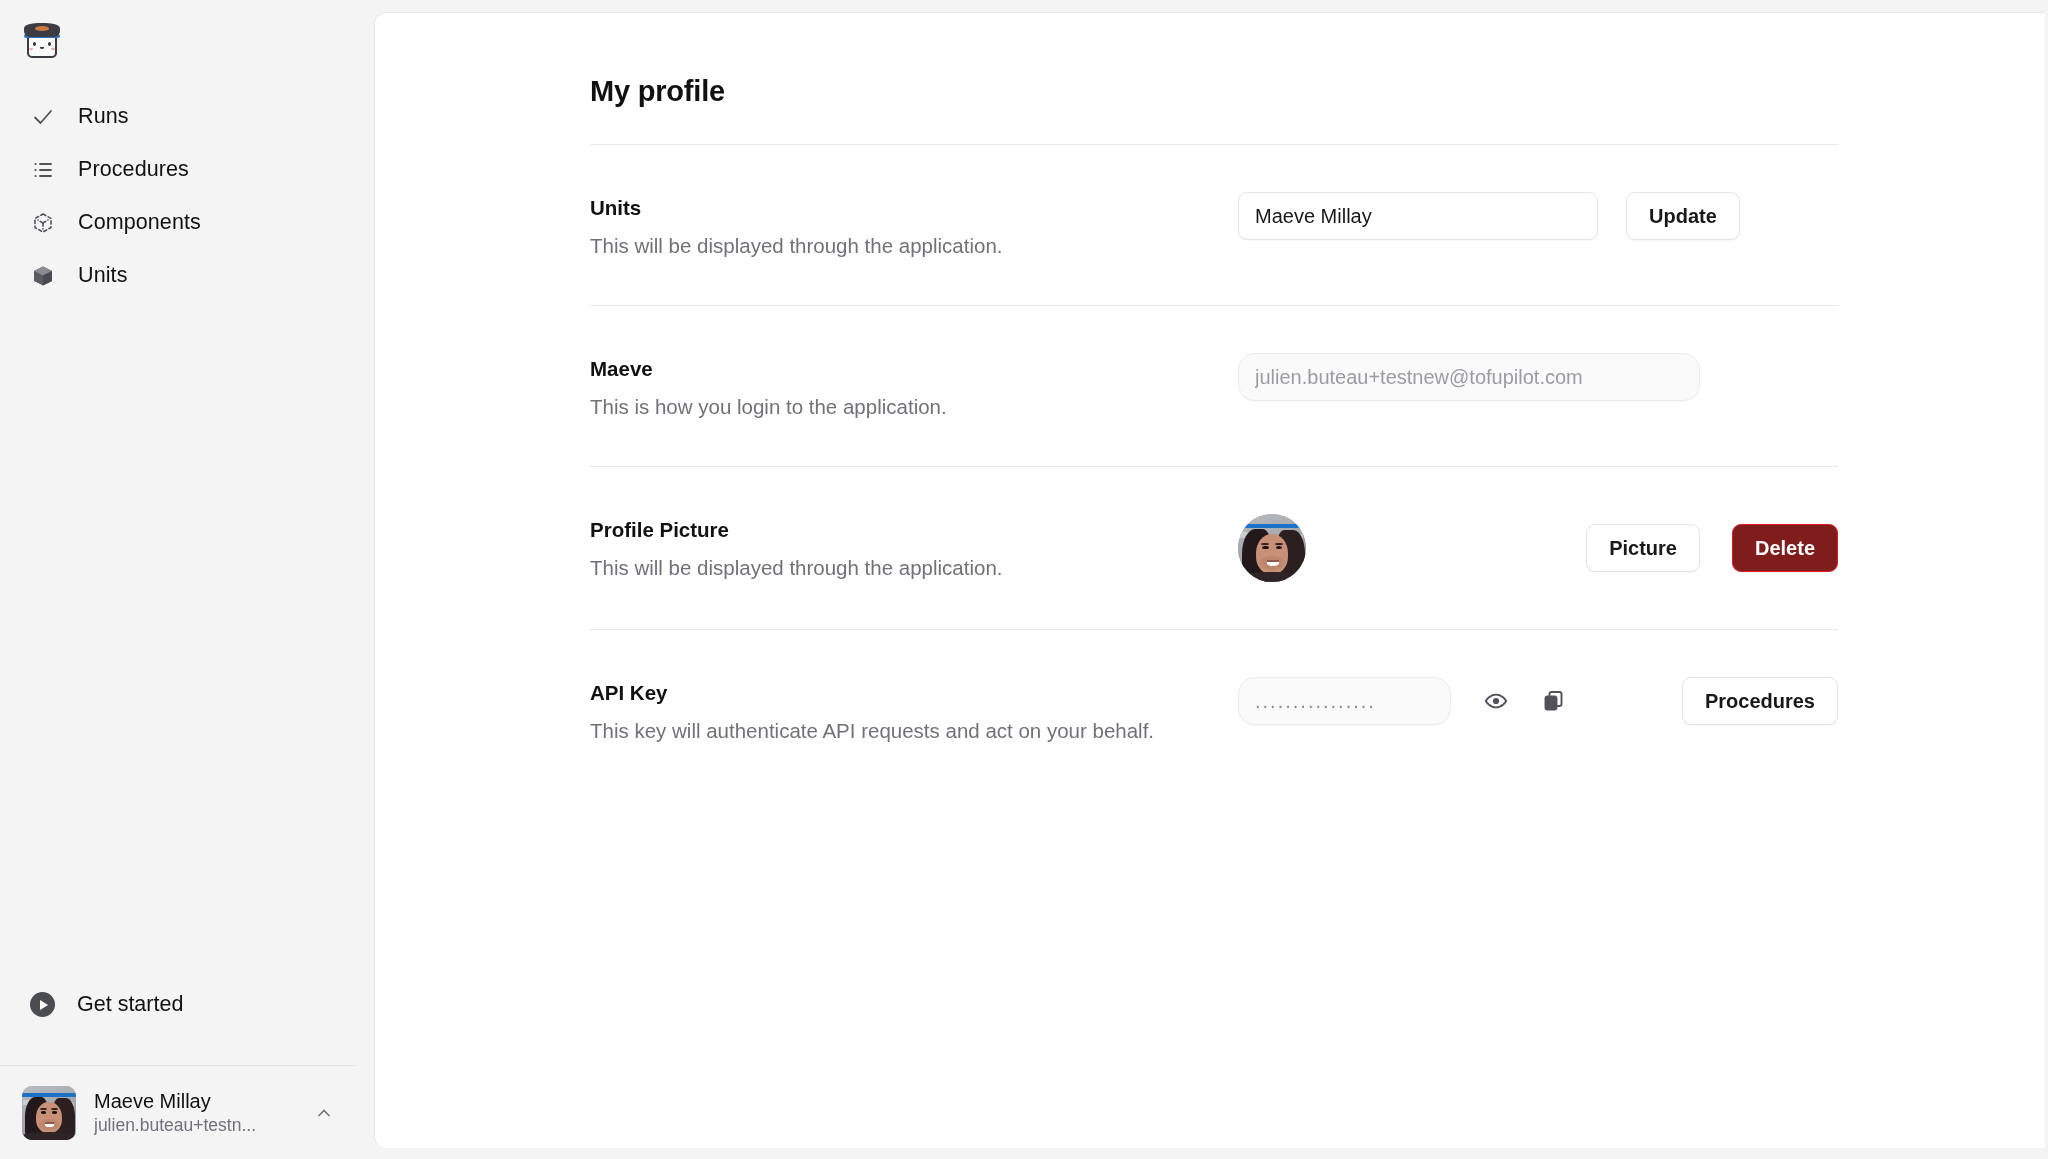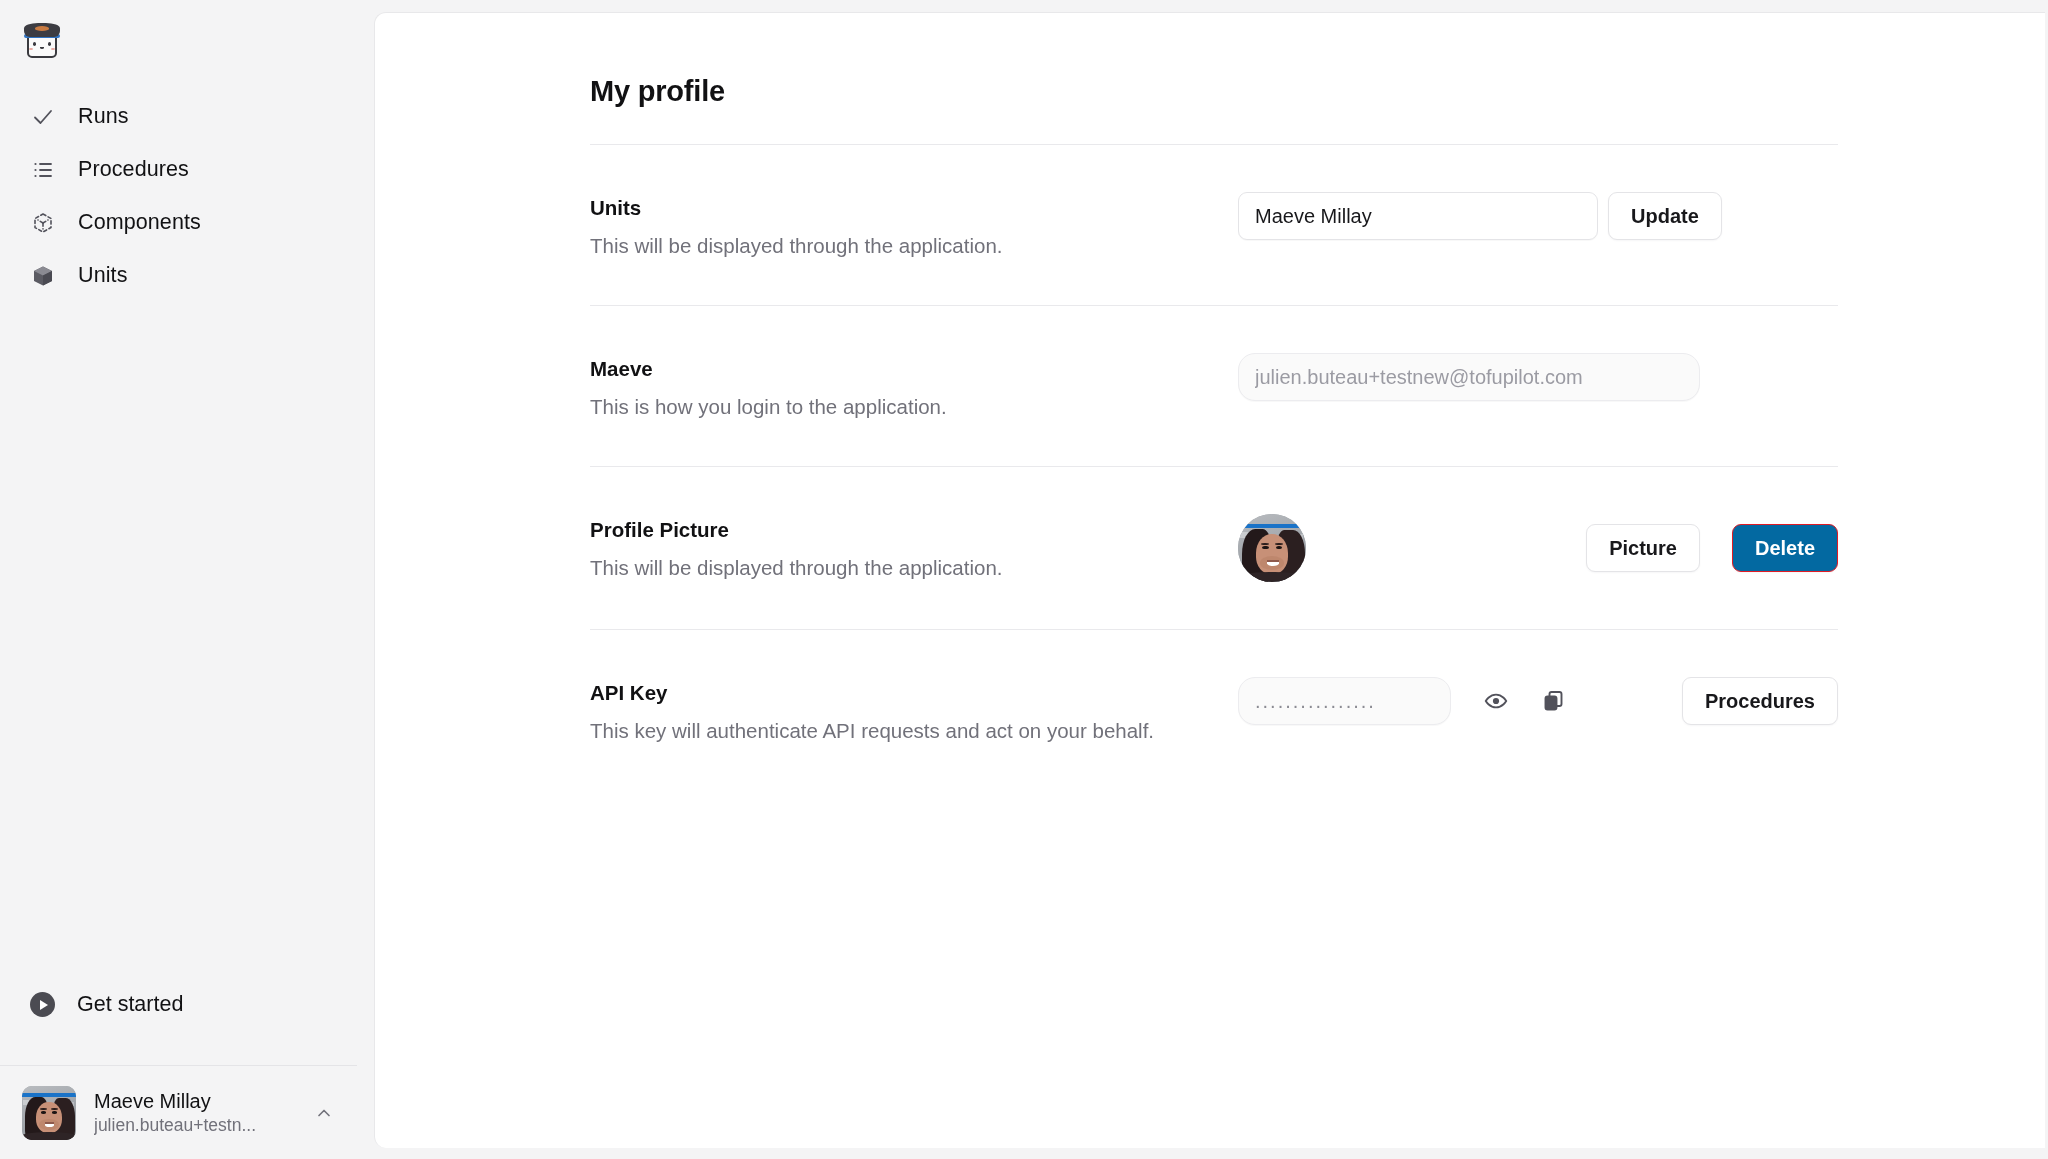--- a/index.html
+++ b/index.html
@@ -106,21 +106,21 @@
   .input-apikey { width: 213px; letter-spacing: 2px; color: #8b8b93; font-size: 20px; }
 
   .btn {
     height: 48px; border: 1px solid #e4e4e7; border-radius: 9px;
     background: #fff; font-size: 20px; font-weight: 700; color: #18181b;
     padding: 0 22px; display: inline-flex; align-items: center; justify-content: center;
     cursor: pointer; font-family: "Liberation Sans", sans-serif;
     box-shadow: 0 1px 2px rgba(16,24,40,0.04);
     white-space: nowrap;
   }
-  .btn-danger { background: #0369a1; border-color: #e01b24; color: #fff; }
+  .btn-danger { background: #7f1d1d; border-color: #e01b24; color: #fff; }
 
   .icon-btn {
     width: 34px; height: 34px; display: flex; align-items: center; justify-content: center;
     color: #52525b; cursor: pointer; background: none; border: none;
   }
 
   .avatar-circle {
     width: 68px; height: 68px; border-radius: 50%; overflow: hidden;
     position: relative; background: #9aa0a6; flex: 0 0 68px;
   }
@@ -286,21 +286,21 @@
       <h1 class="page-title">My profile</h1>
       <div class="title-rule"></div>
 
       <section class="row">
         <div class="row-left">
           <div class="row-title">Units</div>
           <div class="row-desc">This will be displayed through the application.</div>
         </div>
         <div class="row-right">
           <input class="text-input input-name" type="text" value="Maeve Millay" placeholder="Name" style="">
-          <button class="btn" style="margin-left:10px;">Update</button>
+          <button class="btn" style="margin-left:28px;">Update</button>
         </div>
       </section>
 
       <section class="row">
         <div class="row-left">
           <div class="row-title">Maeve</div>
           <div class="row-desc">This is how you login to the application.</div>
         </div>
         <div class="row-right">
           <input class="text-input input-email input-disabled" type="text" disabled="" value="julien.buteau+testnew@tofupilot.com" style="">

